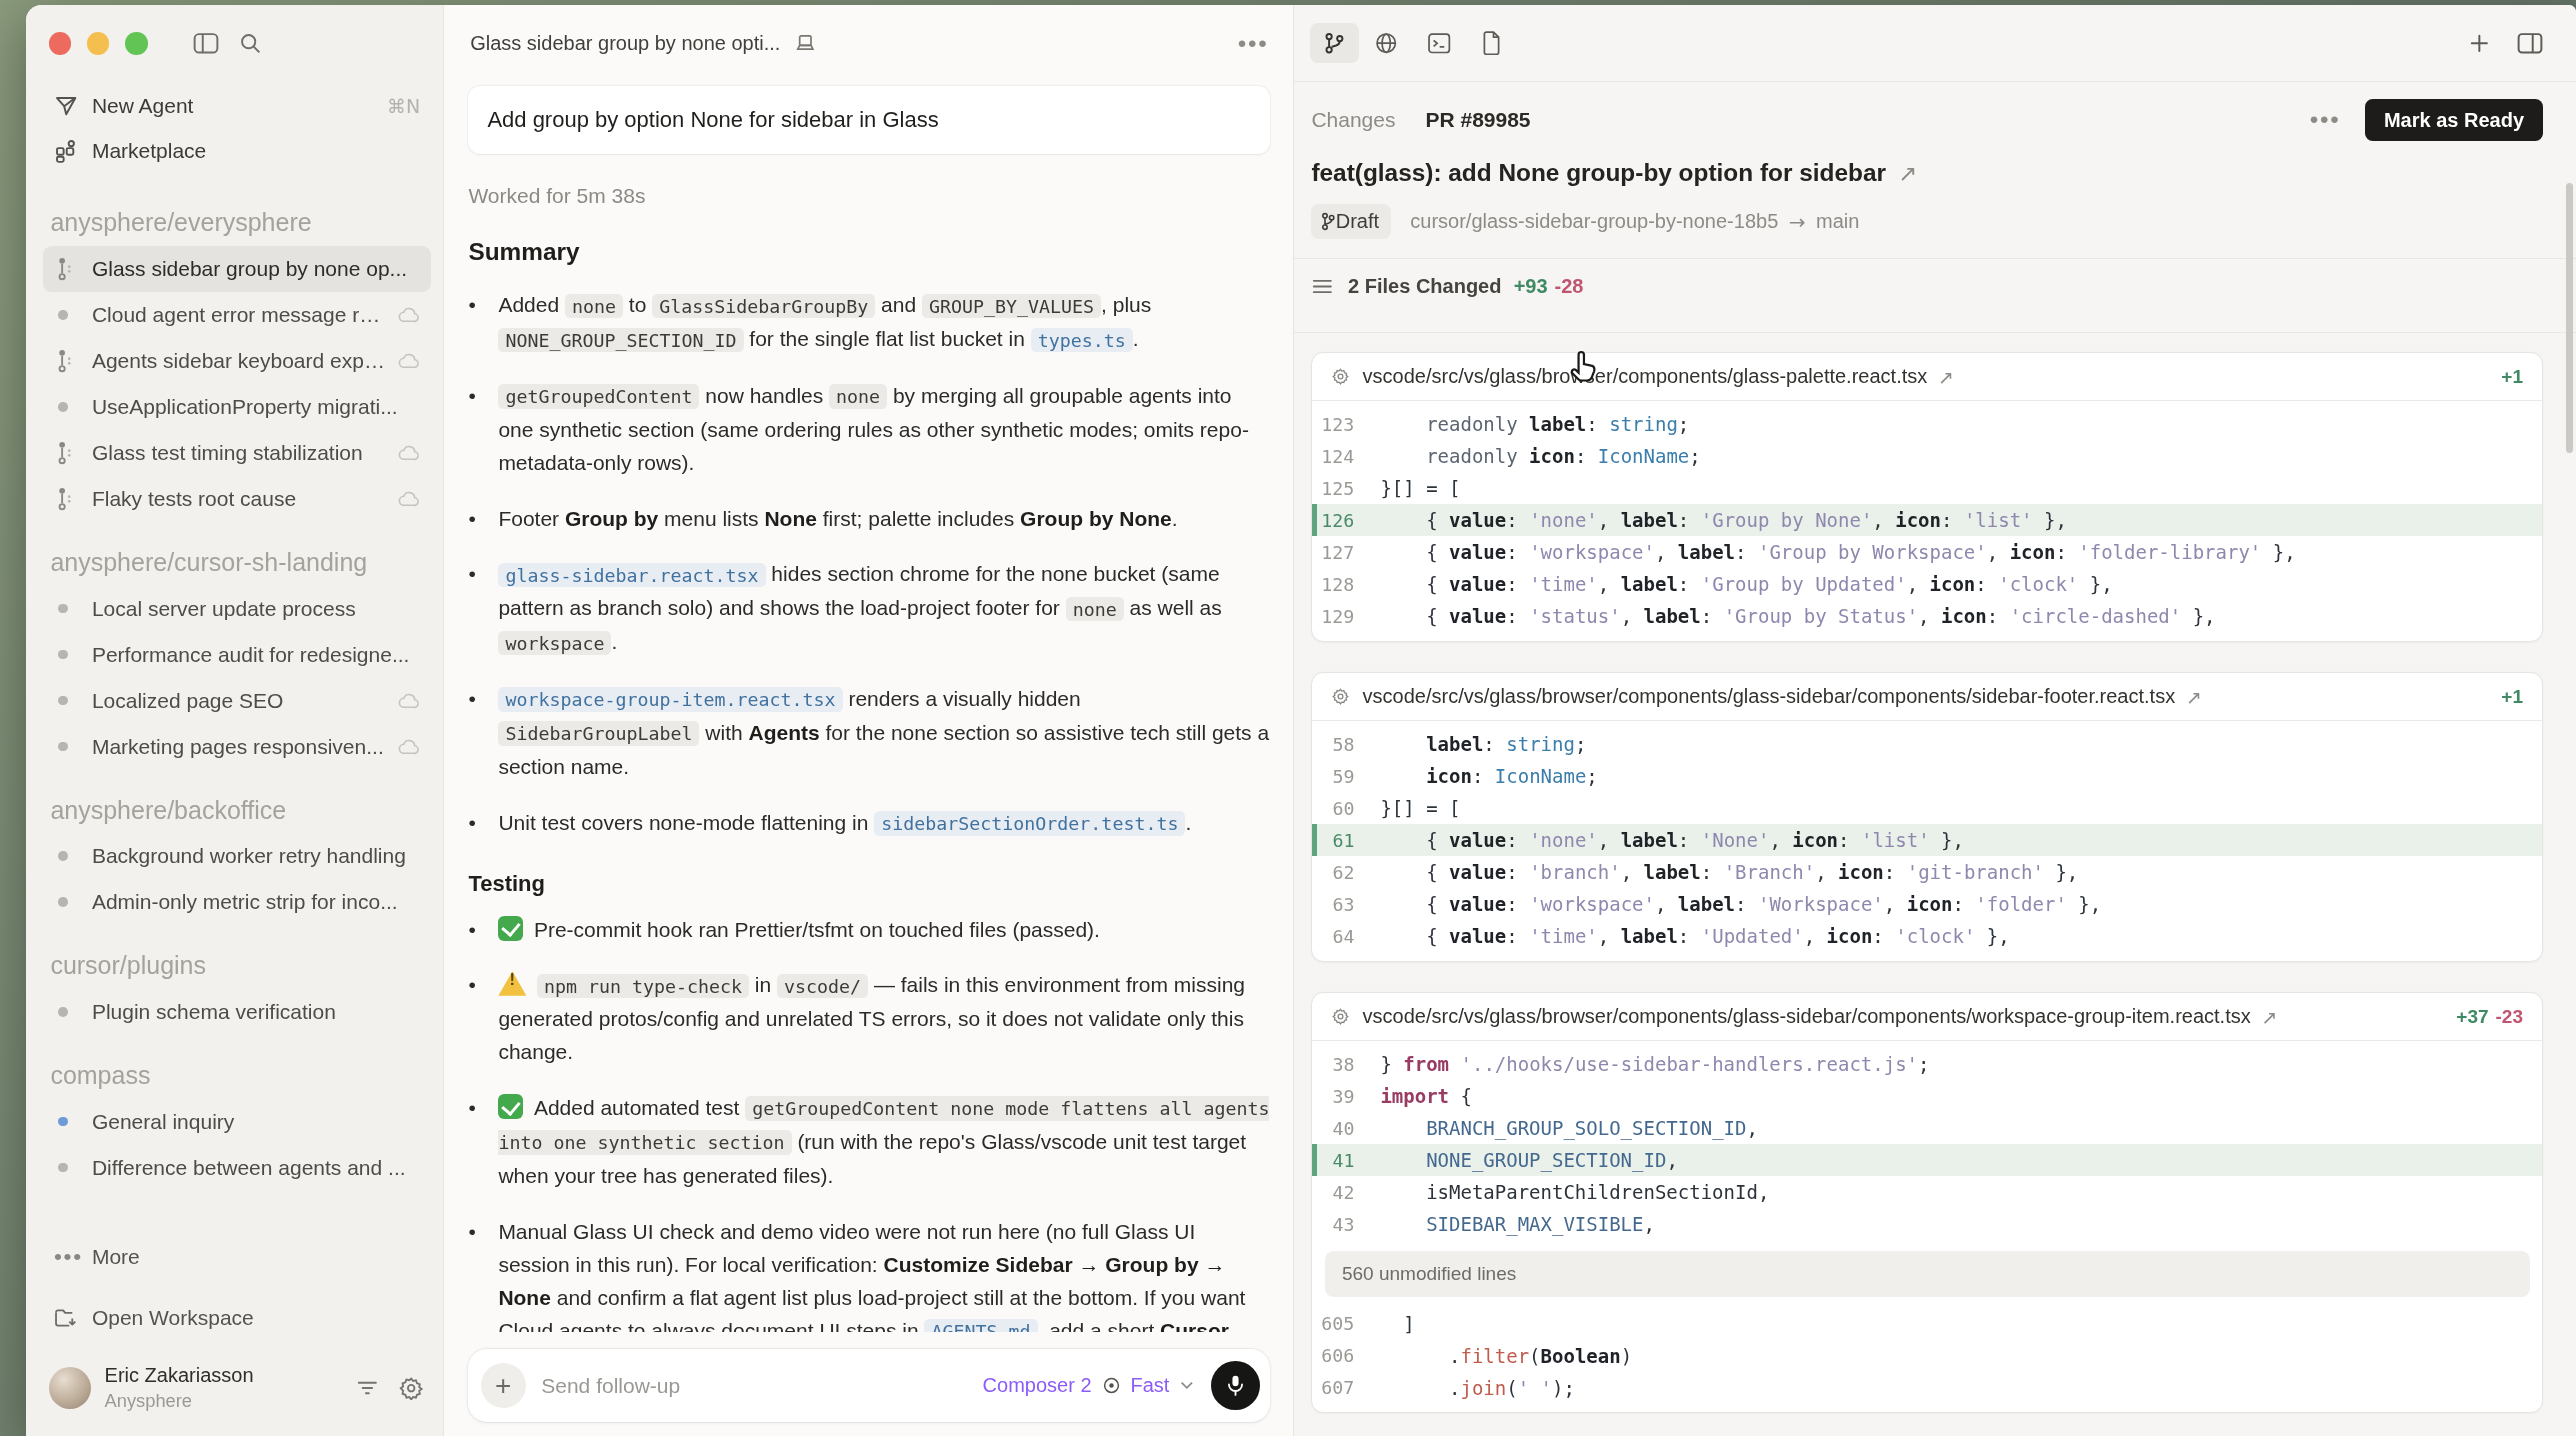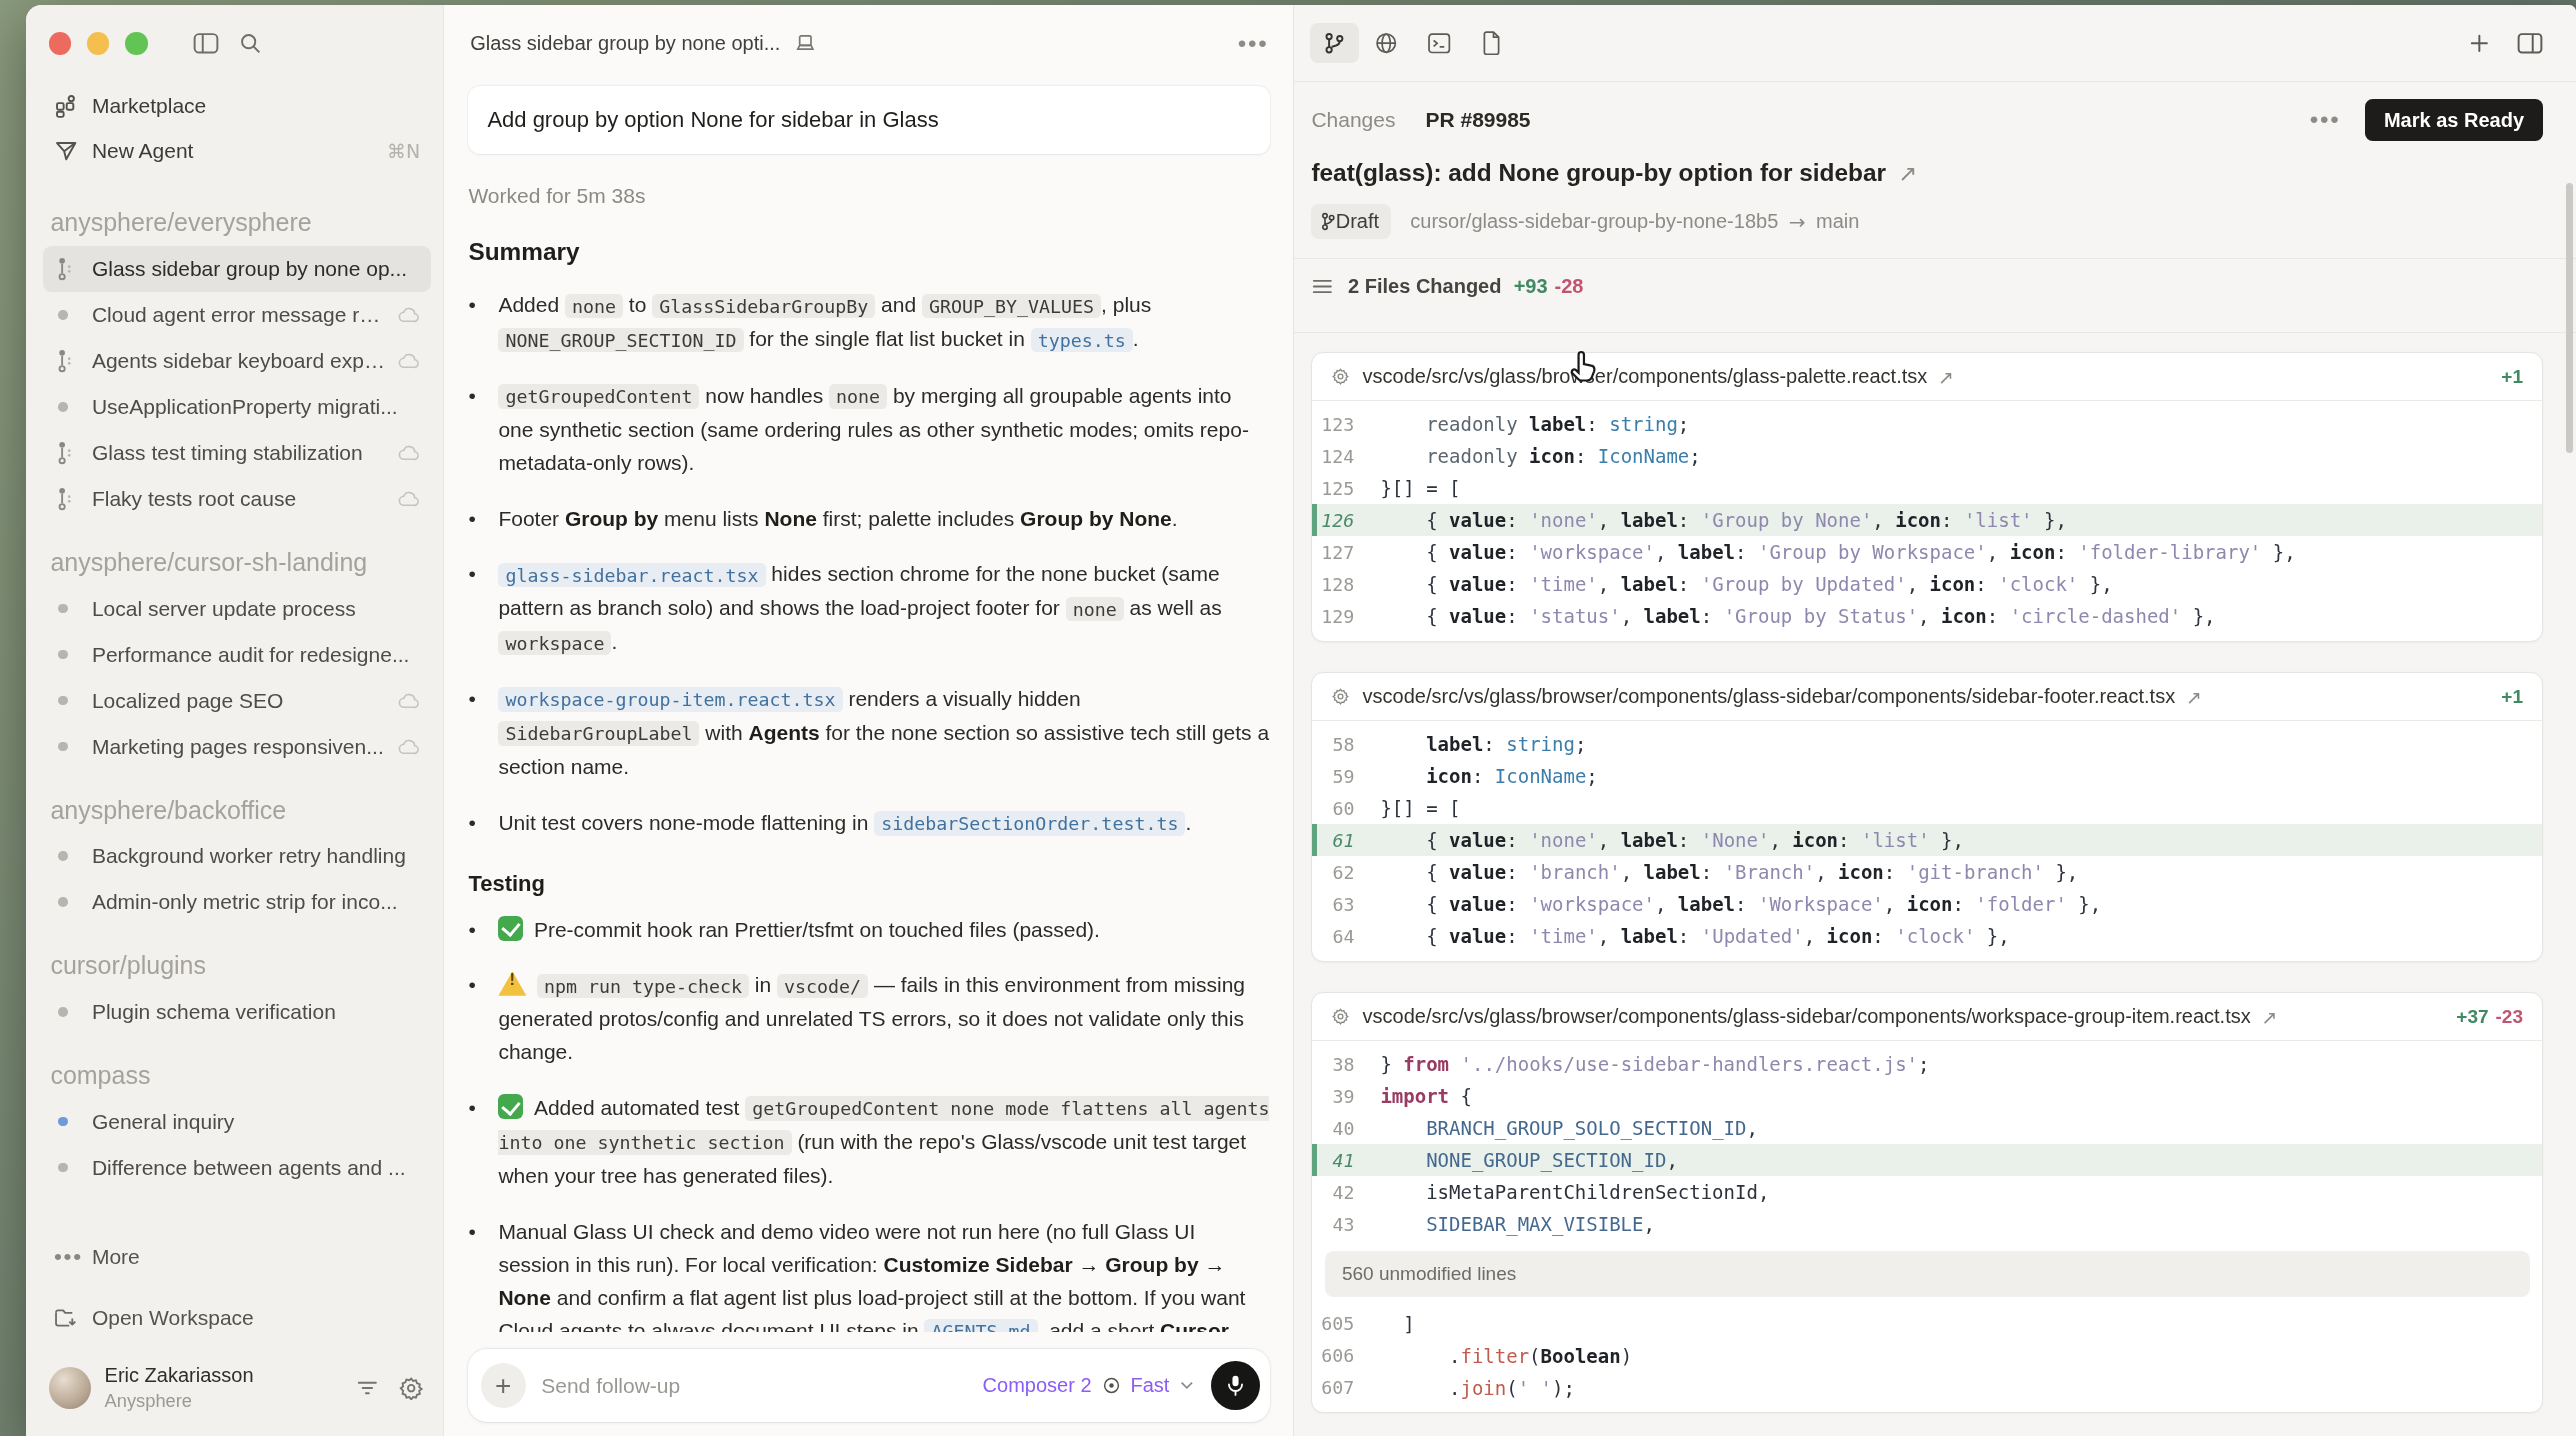--- a/index.html
+++ b/index.html
@@ -95,21 +95,21 @@
   .fcard-h .gear { color:#8b8984; margin-right:12.2px; display:inline-flex; }
   .fpath { font-size:20px; color:#33322e; }
   .fcard-h .ext { color:#8d8b85; margin-left:10.5px; font-family:"DejaVu Sans", sans-serif; font-size:19px; }
   .fcard-h .fstats { margin-left:auto; font-size:19px; font-weight:600; }
   .fcard-body { padding:7px 0 8.7px 0; font-family:"DejaVu Sans Mono", monospace; }
   .dl { display:flex; align-items:center; height:32px; position:relative; }
   .dl .ln { width:68px; flex:none; text-align:right; padding-right:26px; font-size:18.3px; color:#9b9994; }
   .dl .lc { font-size:19px; color:#2d333b; white-space:pre; }
   .dl.add { background:#e9f1ea; }
   .dl.add::before { content:""; position:absolute; left:0; top:0; bottom:0; width:4.4px; background:#5ea57f; }
-  .dl.add .ln { color:#4b8a67;font-style:italic; }
+  .dl.add .ln { color:#4b8a67; }
   .collapse-bar { margin:10.5px 12.2px; background:#f0efec; border-radius:8.7px; padding:12.2px 17.4px; font-family:"Liberation Sans", sans-serif; font-size:19px; color:#6e6c67; }
   .cp{color:#2d333b;} .cq{color:#5a6570;} .cb{color:#1f2328;font-weight:600;} .ct{color:#3b7dab;} .cs{color:#8f87ad;} .cc{color:#44688e;} .ck{color:#9a3b63;font-weight:600;} .cf{color:#c05b4d;}
   .scroll-thumb { position:absolute; right:3.5px; top:183px; width:7px; height:270px; border-radius:3.5px; background:#cbc9c5; }
   .cursor-hand { position:absolute; left:1564px; top:347px; z-index:50; }
   svg { display:block; }
 </style>
 </head>
 <body>
 
 <div class="window">
@@ -130,38 +130,38 @@
         <svg width="24.4" height="24.4" viewBox="0 0 24 24" fill="none" stroke="#6f6d68" stroke-width="1.9">
             <circle cx="10.5" cy="10.5" r="6.5"></circle>
             <line x1="15.5" y1="15.5" x2="21" y2="21"></line>
           </svg>
       </span>
     </div>
 
     <div class="nav-top">
       <div class="nav-row">
         <span class="nicon">
+          <svg width="24.4" height="24.4" viewBox="0 0 24 24" fill="none" stroke="#55534e" stroke-width="1.9" stroke-linejoin="round">
+              <path d="M3 4h18L12 20l-2-8z"></path>
+              <line x1="10" y1="12" x2="20" y2="4.5"></line>
+            </svg>
+        </span>
+        <span>New Agent</span>
+        <span class="shortcut">⌘N</span>
+      </div>
+      <div class="nav-row">
+        <span class="nicon">
           <svg width="24.4" height="24.4" viewBox="0 0 24 24" fill="none" stroke="#55534e" stroke-width="1.9">
               <rect x="3" y="9" width="6.5" height="6.5" rx="1.5"></rect>
               <rect x="12.5" y="9" width="6.5" height="6.5" rx="1.5"></rect>
               <rect x="3" y="17.5" width="6.5" height="5" rx="1.5"></rect>
               <circle cx="17" cy="4.5" r="2.6"></circle>
             </svg>
         </span>
         <span>Marketplace</span>
-      </div>
-      <div class="nav-row">
-        <span class="nicon">
-          <svg width="24.4" height="24.4" viewBox="0 0 24 24" fill="none" stroke="#55534e" stroke-width="1.9" stroke-linejoin="round">
-              <path d="M3 4h18L12 20l-2-8z"></path>
-              <line x1="10" y1="12" x2="20" y2="4.5"></line>
-            </svg>
-        </span>
-        <span>New Agent</span>
-        <span class="shortcut">⌘N</span>
       </div>
     </div>
 
     <div class="groups">
         <div class="group-label">anysphere/everysphere</div>
         <div class="agent-row sel">
         <span class="aicon">
             <svg width="21" height="26" viewBox="0 0 16 22" fill="none" stroke="#8a8883" stroke-width="1.6">
               <circle cx="6" cy="4" r="2.4" fill="#8a8883" stroke="none"></circle>
               <line x1="6" y1="6.5" x2="6" y2="14.5"></line>

